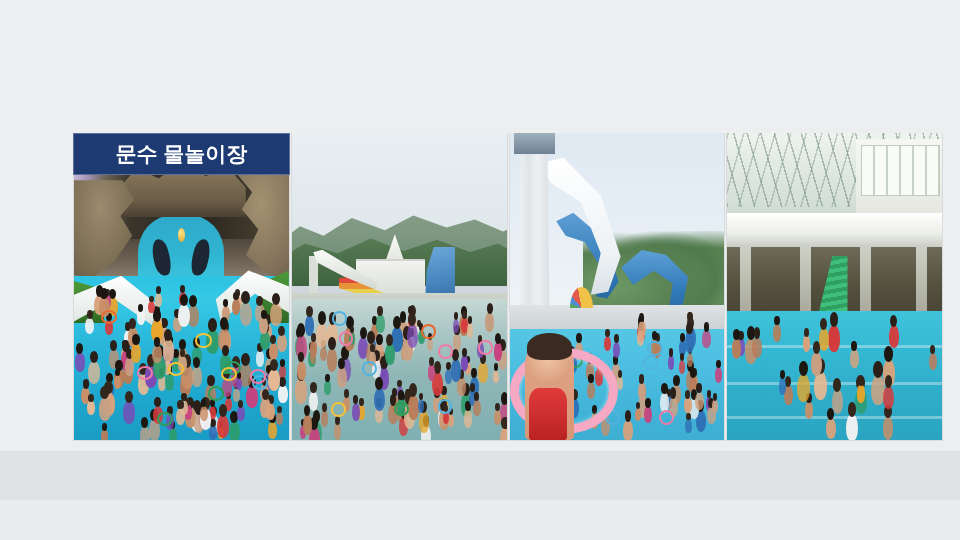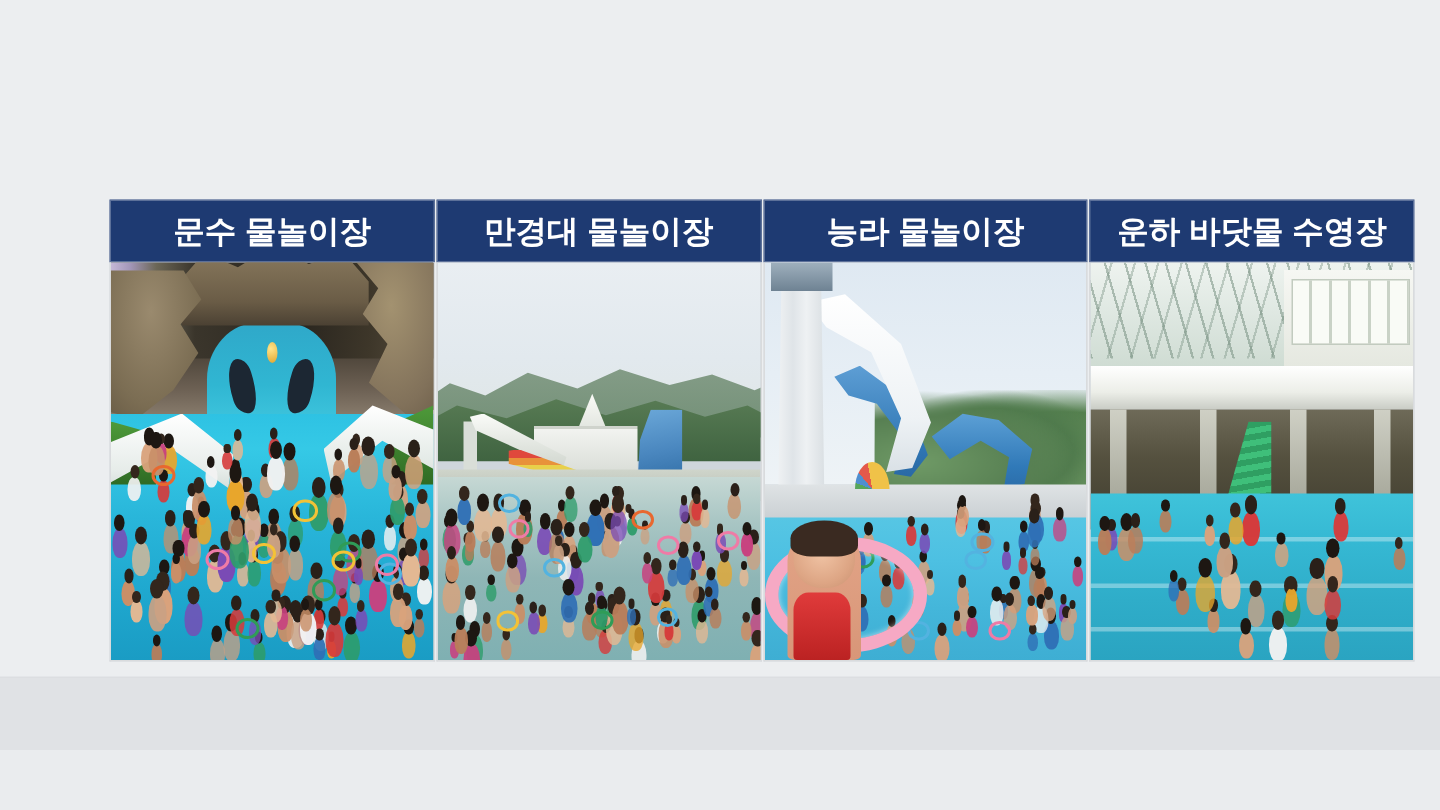--- a/index.html
+++ b/index.html
@@ -650,21 +650,20 @@
               <span style="left: 38.49%; top: 89.33%; width: 5.72%; height: 3.96%; border: 2.5px solid rgb(47, 156, 87); border-radius: 50%; background: transparent;"></span>
               <span style="left: 82.03%; top: 73.23%; width: 5.72%; height: 3.96%; border: 2.5px solid rgb(239, 123, 166); border-radius: 50%; background: transparent;"></span>
               <span style="left: 62.19%; top: 79.67%; width: 5.72%; height: 3.96%; border: 2.5px solid rgb(47, 156, 87); border-radius: 50%; background: transparent;"></span>
               <span style="left: 43.61%; top: 70.43%; width: 5.72%; height: 3.96%; border: 2.5px solid rgb(243, 194, 55); border-radius: 50%; background: transparent;"></span>
             </div>
         </div>
       </div>
     </div>
 
     <div class="card">
-      <div class="card-header">만경대 물놀이장</div>
       <div class="card-photo">
         <div class="photo-inner">
           <div class="p2-sky"></div>
           <div class="p2-hill-far"></div>
           <div class="p2-hill-near"></div>
           <div class="p2-peak"></div>
           <div class="p2-building"></div>
           <div class="p2-tower"></div>
           <div class="p2-slide-white"></div>
           <div class="p2-rainbow"></div>
@@ -870,21 +869,20 @@
               <span style="left: 32.93%; top: 74.32%; width: 4.94%; height: 3.42%; border: 2.5px solid rgb(83, 179, 224); border-radius: 50%; background: transparent;"></span>
               <span style="left: 60.16%; top: 62.26%; width: 4.94%; height: 3.42%; border: 2.5px solid rgb(232, 104, 47); border-radius: 50%; background: transparent;"></span>
               <span style="left: 47.7%; top: 87.55%; width: 4.94%; height: 3.42%; border: 2.5px solid rgb(47, 156, 87); border-radius: 50%; background: transparent;"></span>
               <span style="left: 21.89%; top: 64.57%; width: 4.94%; height: 3.42%; border: 2.5px solid rgb(239, 123, 166); border-radius: 50%; background: transparent;"></span>
             </div>
         </div>
       </div>
     </div>
 
     <div class="card">
-      <div class="card-header">능라 물놀이장</div>
       <div class="card-photo">
         <div class="photo-inner">
           <div class="p3-sky"></div>
           <div class="p3-trees"></div>
           <div class="p3-flume-blue2"></div>
           <div class="p3-flume-blue1"></div>
           <div class="p3-flume-white"></div>
           <div class="p3-tower"></div>
           <div class="p3-tower-top"></div>
           <div class="p3-deck"></div>
@@ -996,21 +994,20 @@
           <div class="p3-ring"></div>
           <div class="p3-child-body"></div>
           <div class="p3-child-suit"></div>
           <div class="p3-child-head"></div>
           <div class="p3-child-hair"></div>
         </div>
       </div>
     </div>
 
     <div class="card">
-      <div class="card-header">운하 바닷물 수영장</div>
       <div class="card-photo">
         <div class="photo-inner">
           <div class="p4-roofband"></div>
           <div class="p4-truss"></div>
           <div class="p4-upperwall"></div>
           <div class="p4-windows"></div>
           <div class="p4-balcony"></div>
           <div class="p4-underdark"></div>
           <div class="p4-col" style="left:6%"></div>
           <div class="p4-col" style="left:34%"></div>

